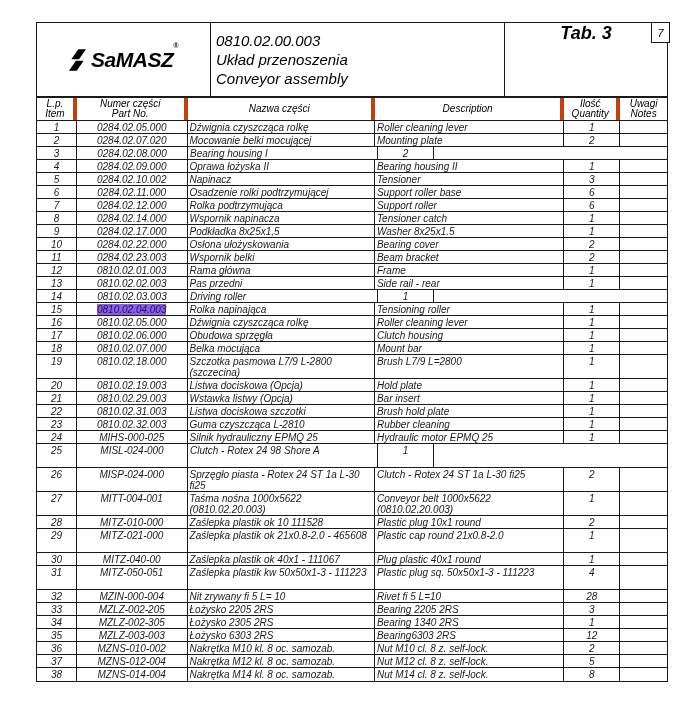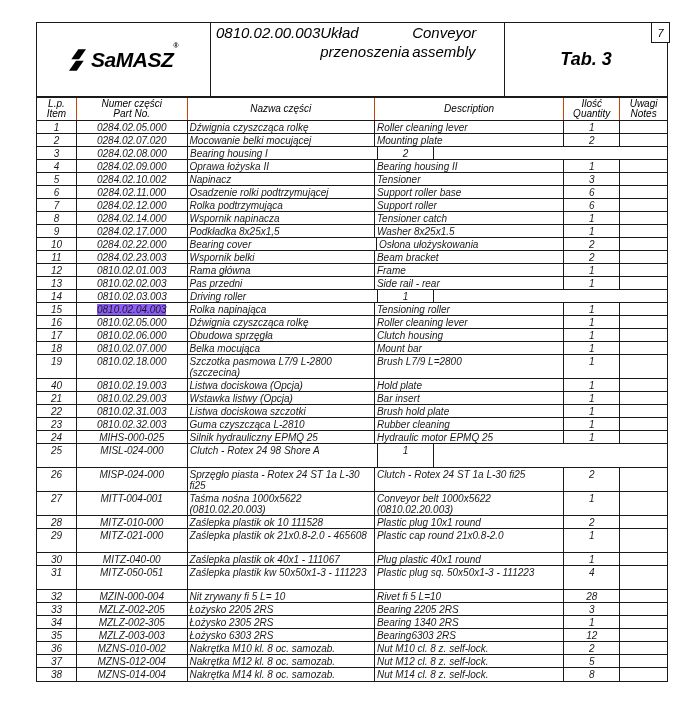--- a/index.html
+++ b/index.html
@@ -16,35 +16,35 @@
   .title-band { display:flex; height:73px; border-bottom:2px solid #1a1a1a; }
   .logo-cell {
     width:174px; box-sizing:border-box; border-right:1px solid #1a1a1a;
     display:flex; align-items:center; justify-content:center; gap:5px;
   }
   .logo-mark { width:17px; height:24px; flex:0 0 auto; }
   .logo-text { font-weight:700; font-size:21px; letter-spacing:-0.5px; color:#000; white-space:nowrap; }
   .logo-reg { font-size:7px; vertical-align:top; position:relative; top:-6px; }
   .titles-cell {
     width:294px; box-sizing:border-box; border-right:1px solid #1a1a1a;
-    display:flex; flex-direction:row; justify-content:center; padding-left:5px;
+    display:flex; flex-direction:column; justify-content:center; padding-left:5px;
     font-size:15px; line-height:19px; color:#000;
   }
-  .tab-cell { flex:1; display:flex; align-items:center; justify-content:center;
+  .tab-cell { flex:1; display:flex; align-items:flex-start; justify-content:center;
     font-weight:700; font-size:18px; color:#000; }
   .pageno-box {
     position:absolute; left:614px; top:-1px; width:19px; height:21px;
     border:1px solid #1a1a1a; box-sizing:border-box; background:#fff;
     display:flex; align-items:center; justify-content:center; font-size:11px; color:#000;
     z-index:3;
   }
   
   .cols-head { display:flex; height:23px; border-bottom:1px solid #1a1a1a; box-sizing:border-box; }
   .cols-head .hc {
-    box-sizing:border-box; border-right:1px solid #c2410c;
+    box-sizing:border-box; border-right:4px solid #c2410c;
     display:flex; flex-direction:column; align-items:center; justify-content:center;
     font-size:10px; line-height:10.5px; text-align:center; color:#000;
   }
   .cols-head .hc:last-child { border-right:none; }
   
   .rows { display:flex; flex-direction:column; }
   .row { display:flex; border-bottom:1px solid #1a1a1a; box-sizing:border-box; min-height:13px; }
   .row:last-child { border-bottom:none; }
   .row .c {
     box-sizing:border-box; border-right:1px solid #1a1a1a;
@@ -299,26 +299,26 @@
             <span class="t"></span>
           </div>
       </div>
         <div class="row">
         <div class="c c-item">
             <span class="t">10</span>
           </div>
         <div class="c c-part">
             <span class="t">0284.02.22.000</span>
           </div>
+        <div class="c c-name">
+            <span class="t">Osłona ułożyskowania</span>
+          </div>
         <div class="c c-desc">
             <span class="t">Bearing cover</span>
           </div>
-        <div class="c c-name">
-            <span class="t">Osłona ułożyskowania</span>
-          </div>
         <div class="c c-qty">
             <span class="t">2</span>
           </div>
         <div class="c c-notes">
             <span class="t"></span>
           </div>
       </div>
         <div class="row">
         <div class="c c-item">
             <span class="t">11</span>
@@ -491,21 +491,21 @@
           </div>
         <div class="c c-qty">
             <span class="t">1</span>
           </div>
         <div class="c c-notes">
             <span class="t"></span>
           </div>
       </div>
         <div class="row">
         <div class="c c-item">
-            <span class="t">40</span>
+            <span class="t">20</span>
           </div>
         <div class="c c-part">
             <span class="t">0810.02.19.003</span>
           </div>
         <div class="c c-name">
             <span class="t">Listwa dociskowa (Opcja)</span>
           </div>
         <div class="c c-desc">
             <span class="t">Hold plate</span>
           </div>

